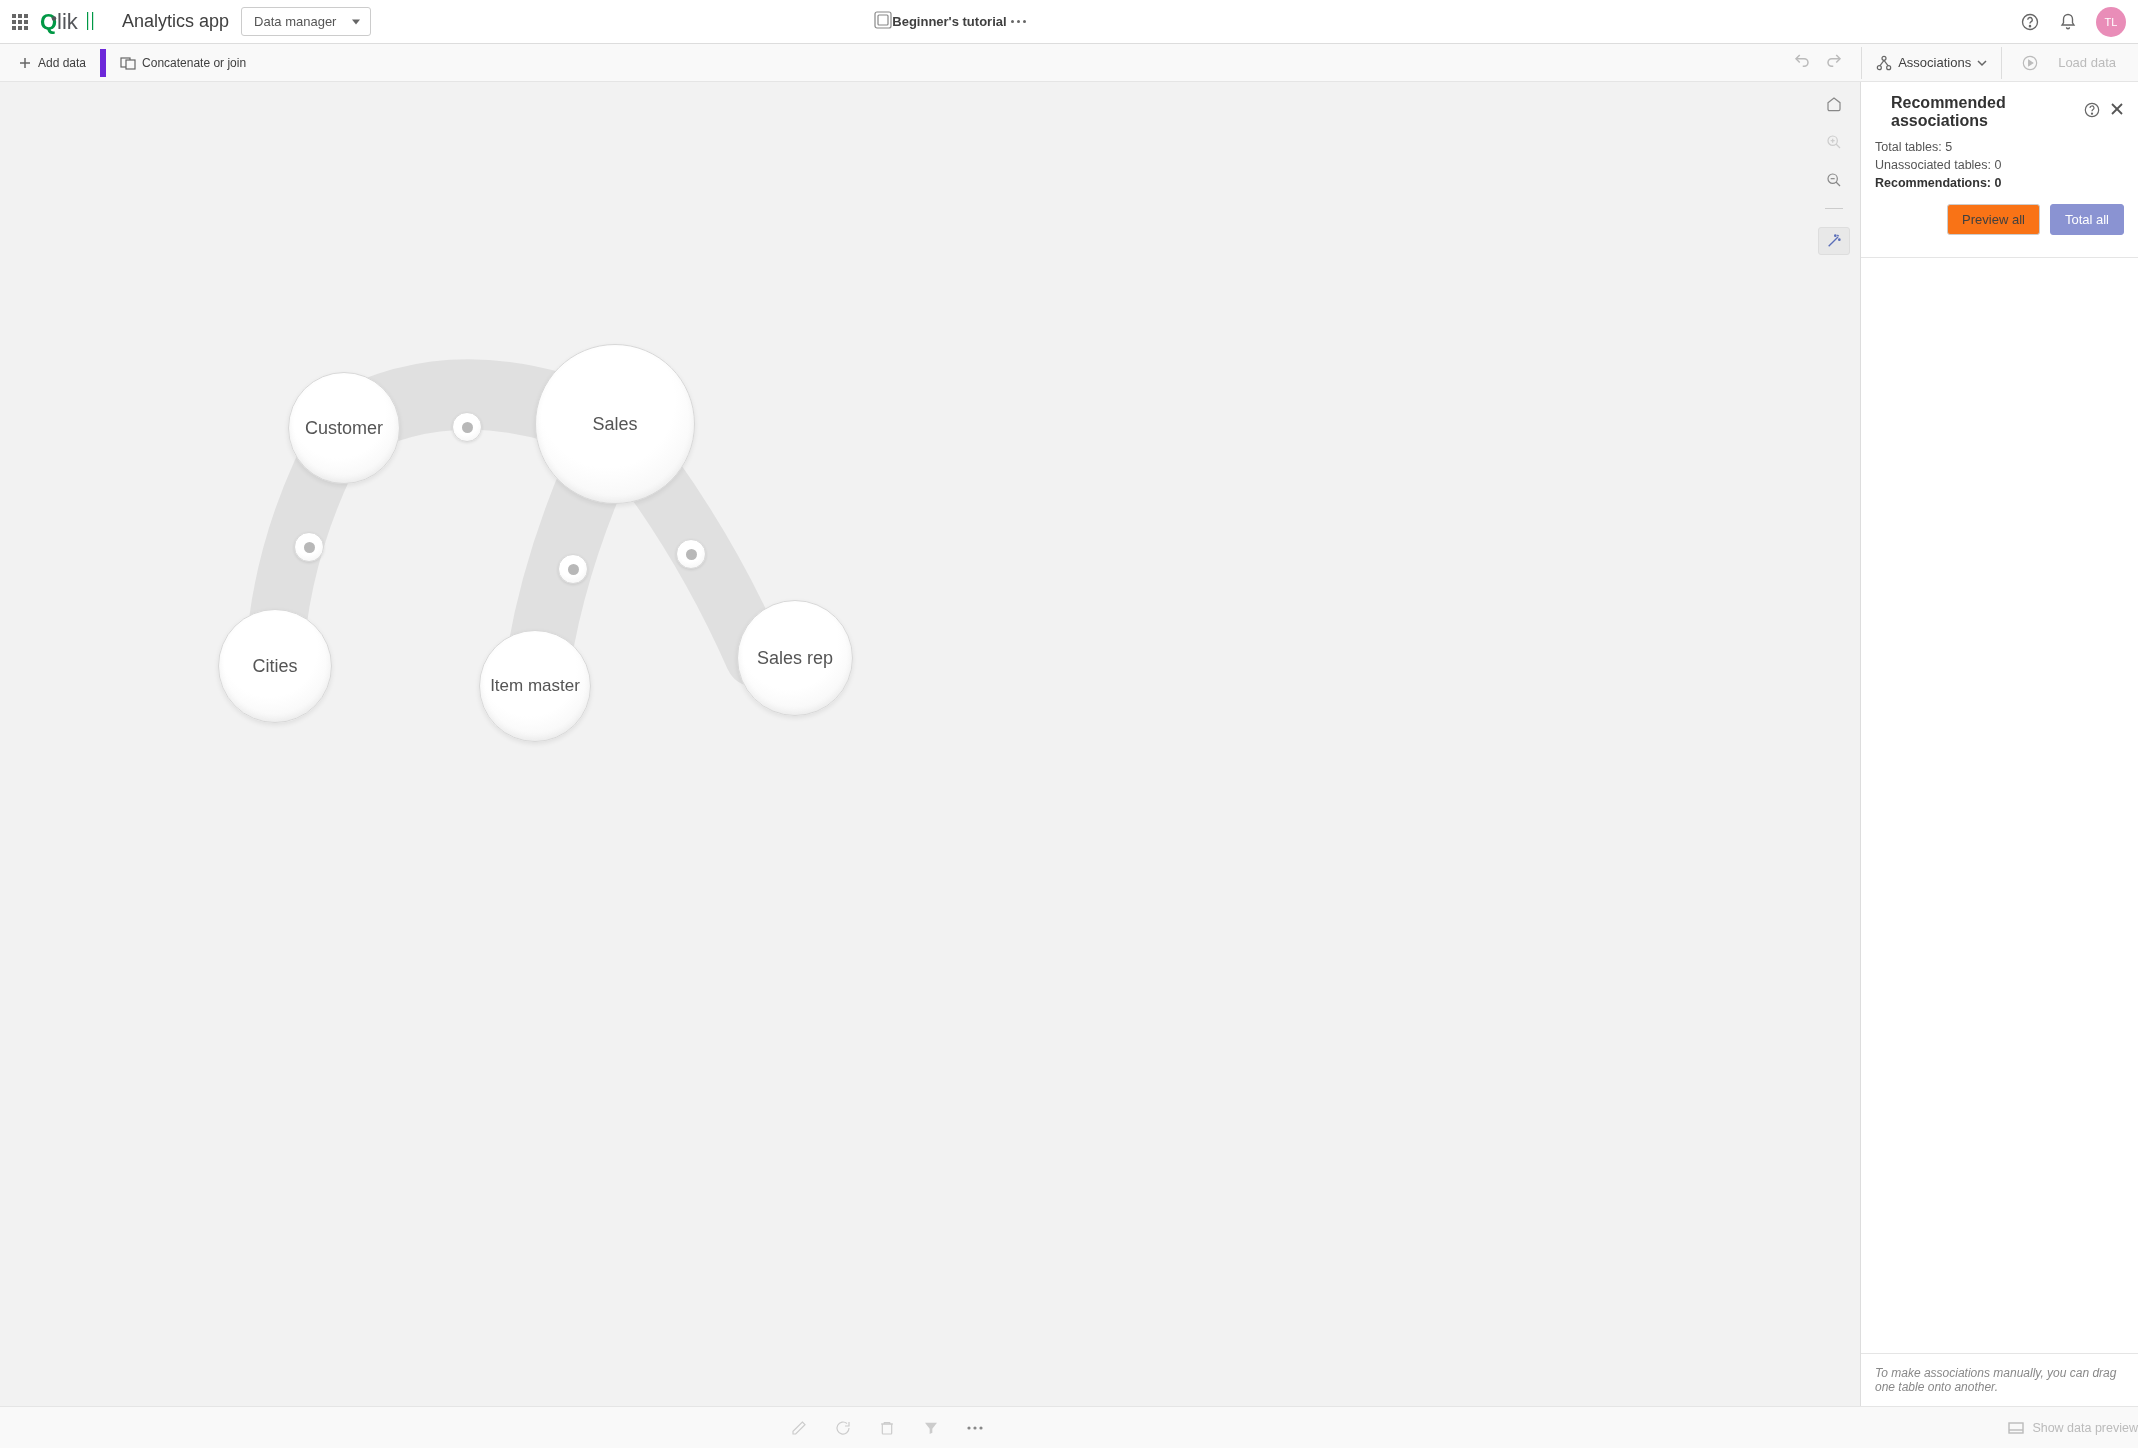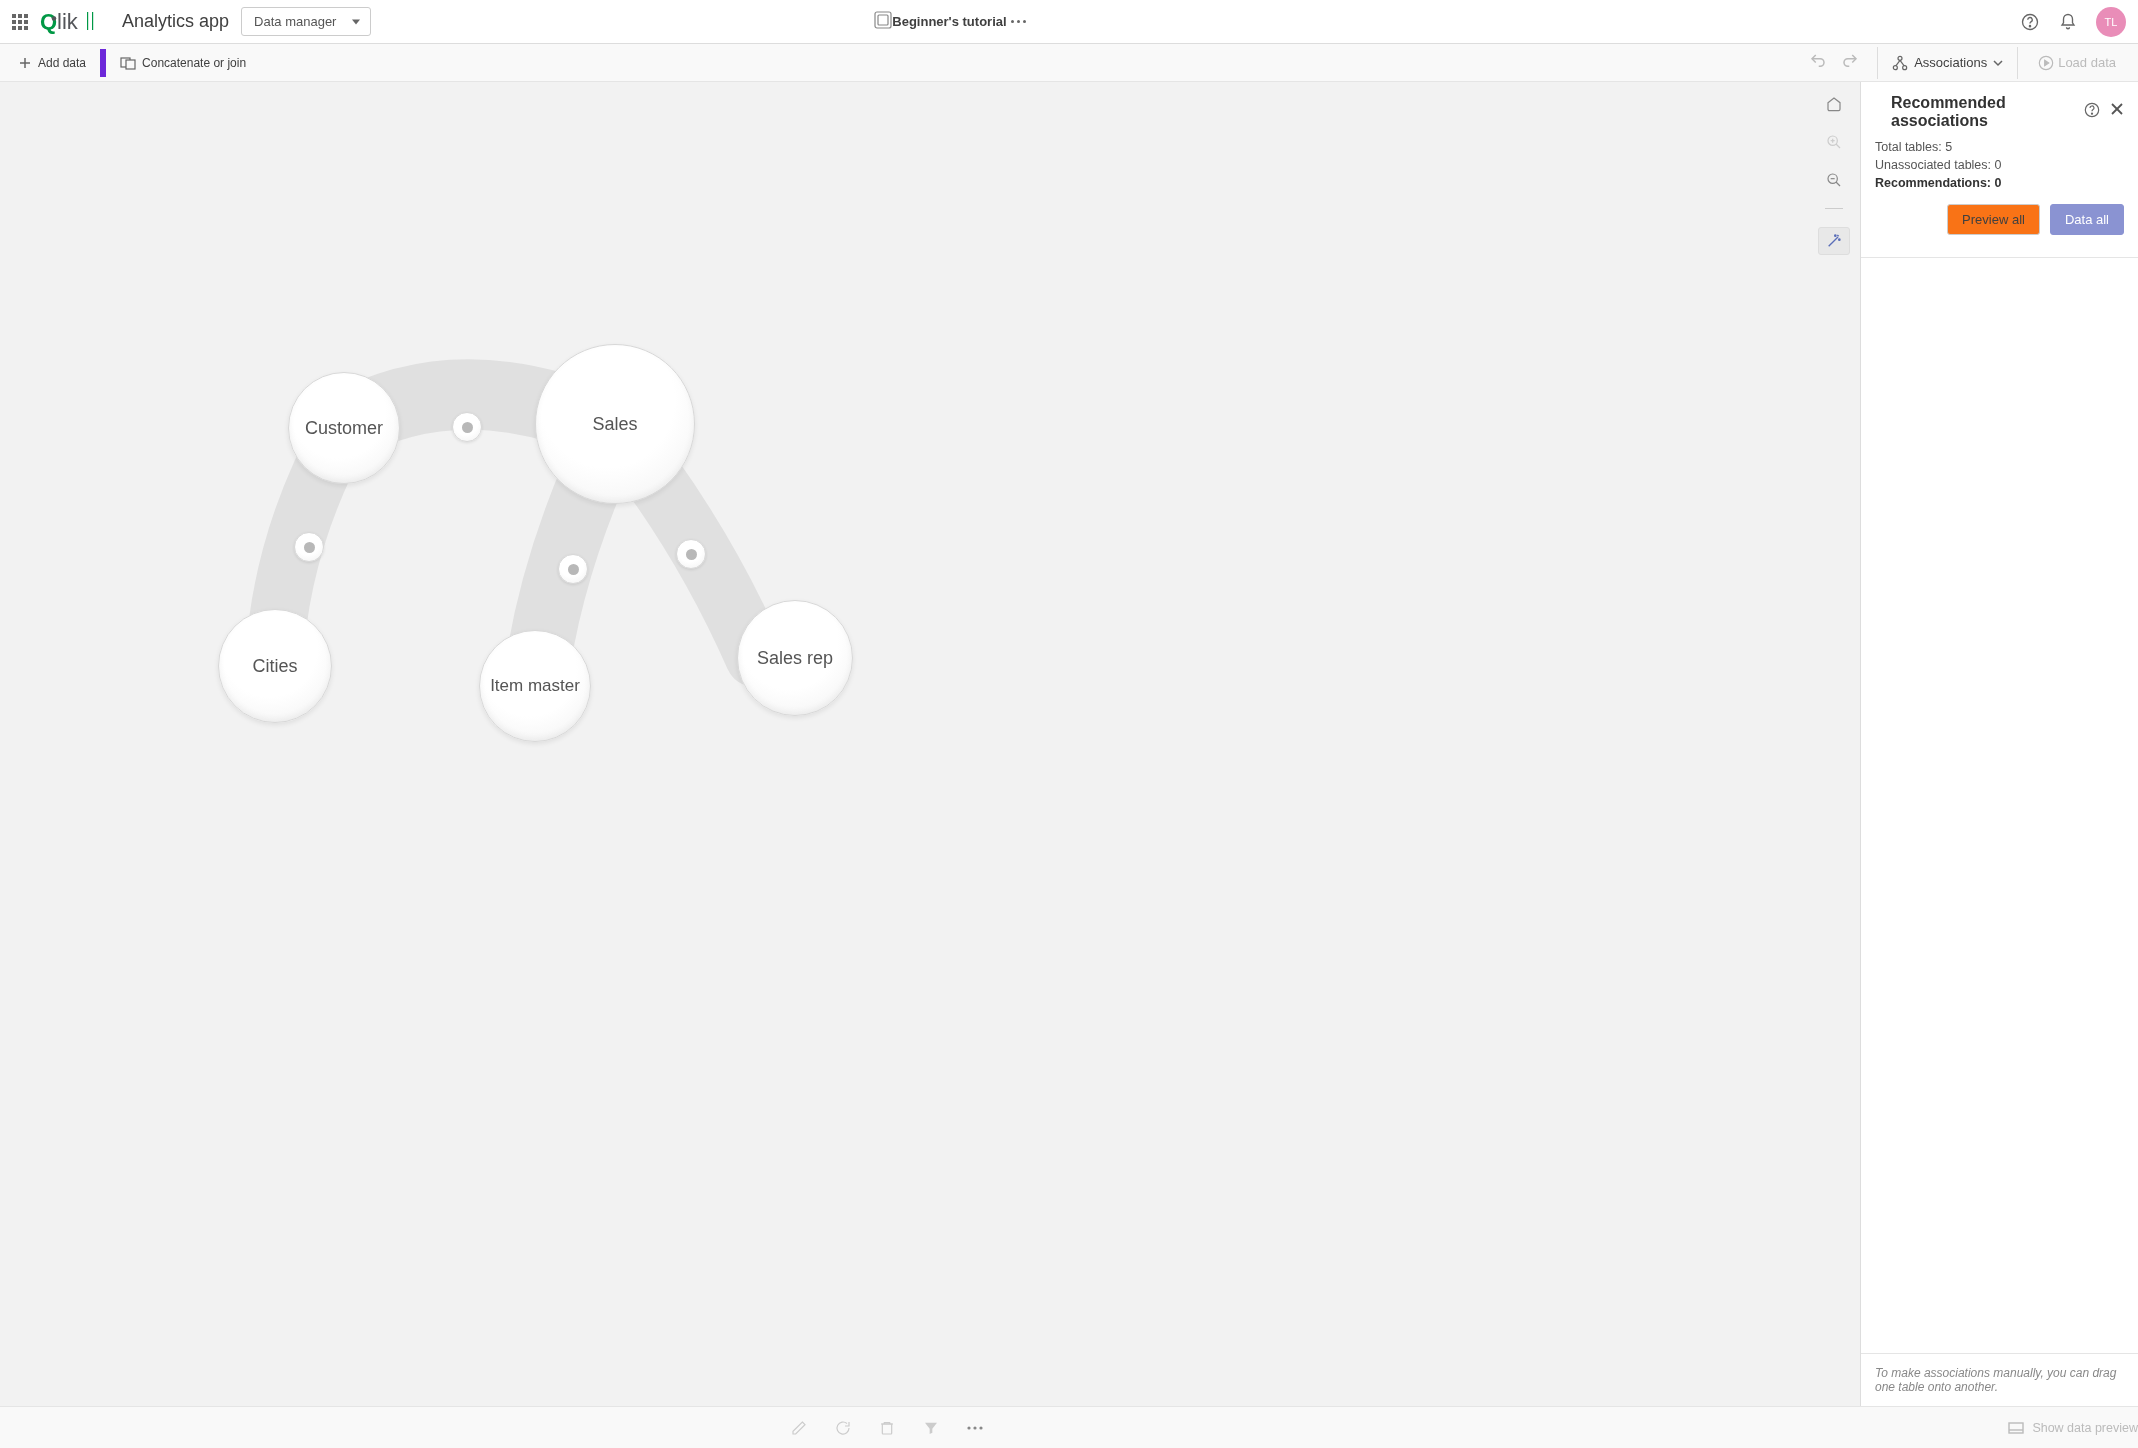--- a/index.html
+++ b/index.html
@@ -19,21 +19,21 @@
 .icon-btn { width: 20px; height: 20px; cursor: pointer; color: #666; display: flex; align-items: center; justify-content: center; }
 .avatar { width: 30px; height: 30px; border-radius: 50%; background: #e98db8; display: flex; align-items: center; justify-content: center; color: #fff; font-size: 11px; font-weight: 500; cursor: pointer; }
 
 .secondary-bar { height: 38px; background: #f9f9f9; border-bottom: 1px solid #e5e5e5; display: flex; align-items: center; padding: 0 10px; }
 .sec-btn { display: flex; align-items: center; gap: 6px; font-size: 12px; color: #404040; cursor: pointer; padding: 6px 8px; }
 .sec-btn.sep { border-left: 6px solid #6d28d9; margin-left: 6px; padding-left: 14px; }
 .sec-right { margin-left: auto; display: flex; align-items: center; gap: 8px; }
 .undo-redo { display: flex; gap: 6px; padding-right: 6px; }
 .undo-redo span { color: #bbb; cursor: pointer; padding: 4px; }
 .assoc-dd { display: flex; align-items: center; gap: 6px; border-left: 1px solid #ddd; border-right: 1px solid #ddd; padding: 8px 14px; font-size: 13px; cursor: pointer; }
-.load-data { display: flex; align-items: center; gap: 4px; color: #bbb; font-size: 13px; padding: 0 12px; cursor: not-allowed; }
+.load-data { display: flex; align-items: center; gap: 20px; color: #bbb; font-size: 13px; padding: 0 12px; cursor: not-allowed; }
 
 .main { display: flex; height: calc(100vh - 82px - 42px); }
 .canvas { flex: 1; background: #f2f2f2; position: relative; overflow: hidden; }
 .canvas-tools { position: absolute; right: 10px; top: 12px; display: flex; flex-direction: column; align-items: center; gap: 18px; }
 .canvas-tools .tool { width: 20px; height: 20px; color: #888; cursor: pointer; display: flex; align-items: center; justify-content: center; }
 .canvas-tools .tool.disabled { color: #ccc; cursor: not-allowed; }
 .canvas-tools hr { width: 18px; border: none; border-top: 1px solid #ccc; margin: 0; }
 .magic-wand { width: 32px; height: 28px; background: #e8e8e8; border: 1px solid #ddd; border-radius: 3px; display: flex; align-items: center; justify-content: center; cursor: pointer; color: #5a6eb8; }
 
 .sidebar { width: 278px; background: #fff; border-left: 1px solid #ddd; display: flex; flex-direction: column; }
@@ -256,21 +256,21 @@
               </svg></span>
         </div>
       </div>
       <div class="stats">
         <div><span>Total tables:</span> <span>5</span></div>
         <div><span>Unassociated tables:</span> <span>0</span></div>
         <div class="bold"><span>Recommendations:</span> <span>0</span></div>
       </div>
       <div class="sidebar-btns">
         <button class="btn btn-outline">Preview all</button>
-        <button class="btn btn-primary">Data all</button>
+        <button class="btn btn-primary">Total all</button>
       </div>
     </div>
     <div class="sidebar-divider"></div>
     <div class="sidebar-footer">To make associations manually, you can drag one table onto another.</div>
   </div>
 </div>
 
 <div class="bottom-bar">
   <div style="width:278px"></div>
   <div class="bottom-center">

